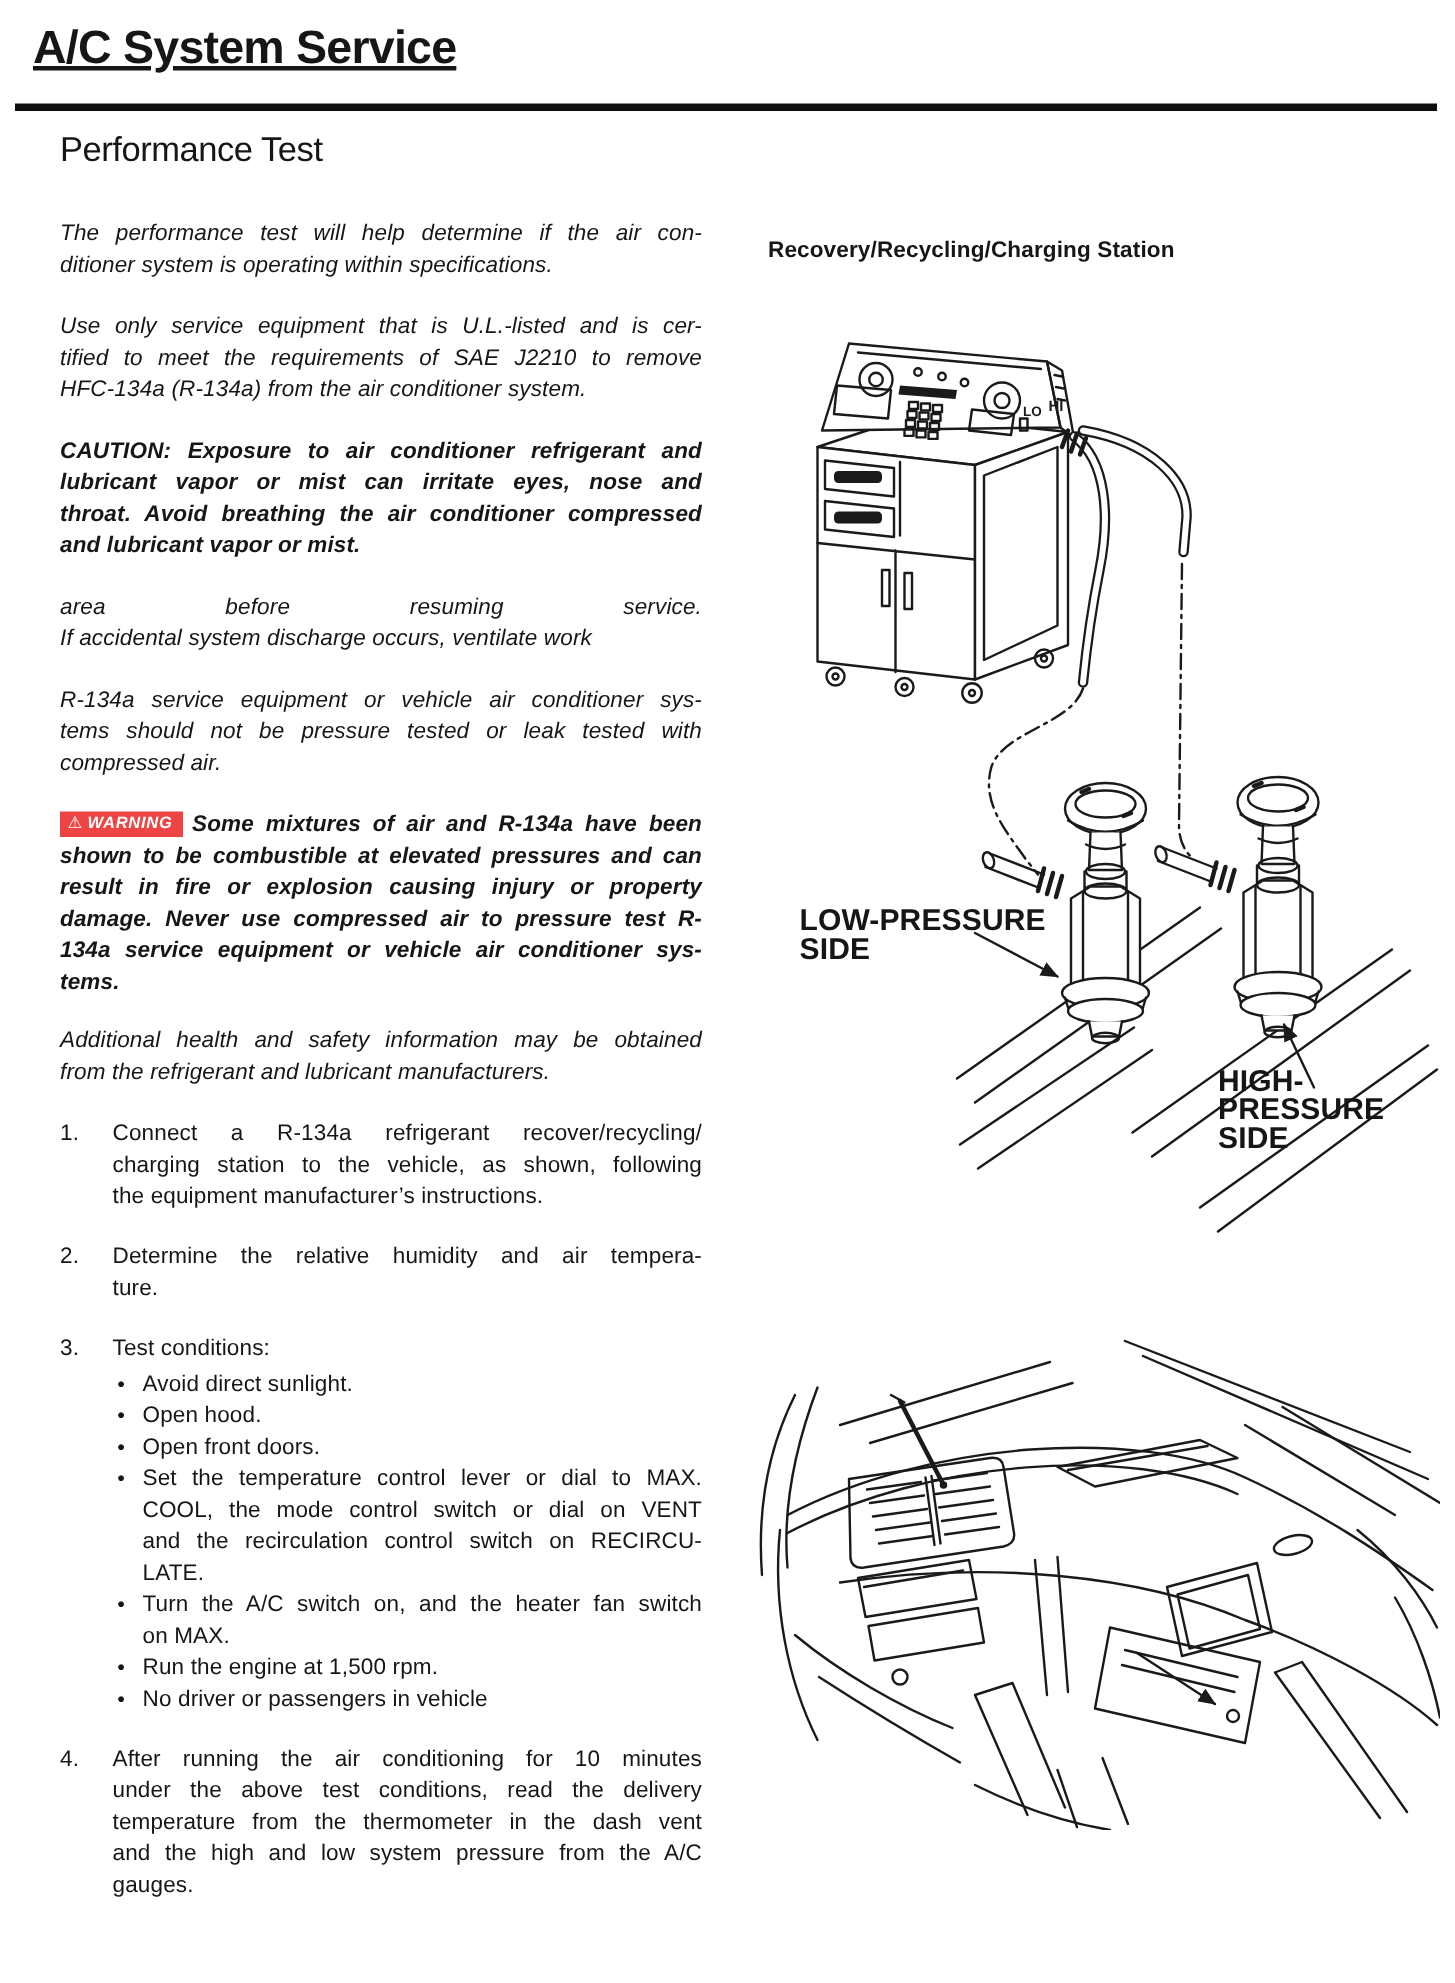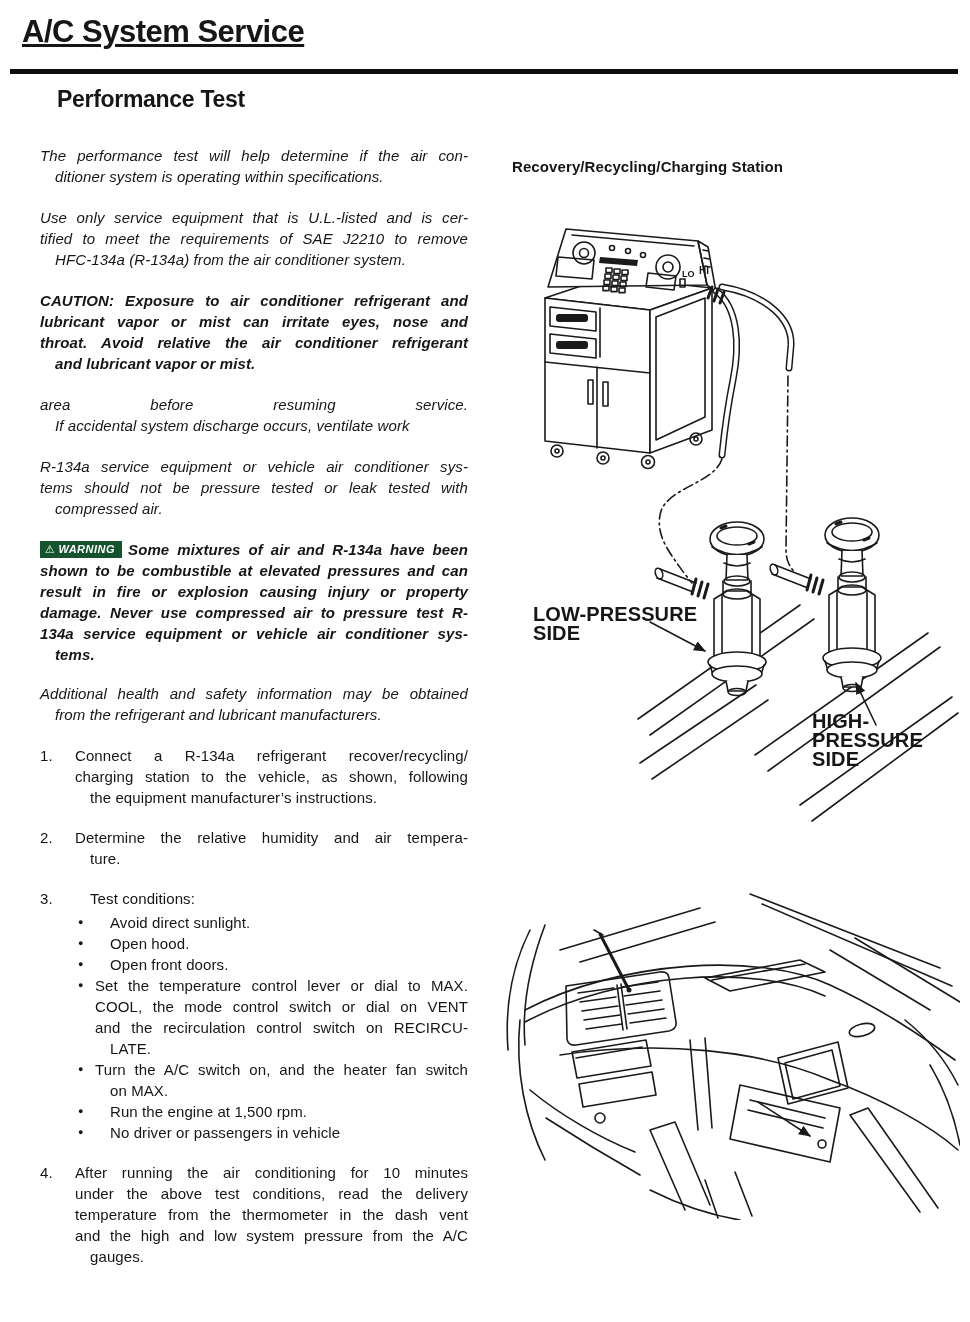--- a/index.html
+++ b/index.html
@@ -10,36 +10,36 @@
     color:#161616;
   }
   .page-title {
     position:absolute; left:22px; top:14px;
     font-size:31px; font-weight:700; letter-spacing:-0.5px;text-decoration:underline;
   }
   .title-rule {
     position:absolute; left:10px; right:12px; top:69px; height:5px; background:#0d0d0d;
   }
   .section-title {
-    position:absolute; left:57px; top:86px;
-    font-size:23px; font-weight:700; letter-spacing:-0.3px;
+    position:absolute; left:40px; top:86px;
+    font-size:23px; font-weight:400; letter-spacing:-0.3px;
   }
   
   .left-col {
     position:absolute; left:40px; top:145px; width:428px;
     font-size:15px; line-height:21px; letter-spacing:0.1px;
   }
   .para { margin-bottom:20px;font-style:italic; }
   .ln { text-align:justify; text-align-last:justify; }
-  .ln:last-child { text-align-last:auto;margin-left:15px; }
+  .ln:last-child { text-align-last:auto; }
   .bold, .bold .ln, .warn .ln, .warn-first { font-weight:700; }
   .warn { margin-bottom:18px; }
   .warn-first { display:block; text-align:justify; text-align-last:justify; }
   .warn-badge {
-    display:inline-block; background:#14532d; color:#ffffff;
+    display:inline-block; background:#ef4444; color:#ffffff;
     font-size:11px; font-weight:700; line-height:17px; padding:0 7px 0 5px;
     letter-spacing:0.5px; transform:translateY(-2px); margin-right:6px;
   }
   .warn-icon { font-size:11px; margin-right:3px; }
   .step { display:flex; margin-bottom:19px; }
   .step-num { width:35px; flex:none; }
   .step-body { flex:1; }
   .bullets { margin-top:3px; }
   .bullet { display:flex; }
   .bullet-dot { width:20px; flex:none; font-size:9px; line-height:21px; padding-left:3px; }
@@ -85,21 +85,21 @@
       <div class="ln">ditioner system is operating within specifications.</div>
     </div>
   <div class="para">
       <div class="ln">Use only service equipment that is U.L.-listed and is cer-</div>
       <div class="ln">tified to meet the requirements of SAE J2210 to remove</div>
       <div class="ln">HFC-134a (R-134a) from the air conditioner system.</div>
     </div>
   <div class="para bold">
       <div class="ln">CAUTION: Exposure to air conditioner refrigerant and</div>
       <div class="ln">lubricant vapor or mist can irritate eyes, nose and</div>
-      <div class="ln">throat. Avoid relative the air conditioner refrigerant</div>
+      <div class="ln">throat. Avoid breathing the air conditioner compressed</div>
       <div class="ln">and lubricant vapor or mist.</div>
     </div>
   <div class="para">
       <div class="ln">area before resuming service.</div>
       <div class="ln">If accidental system discharge occurs, ventilate work</div>
     </div>
   <div class="para">
       <div class="ln">R-134a service equipment or vehicle air conditioner sys-</div>
       <div class="ln">tems should not be pressure tested or leak tested with</div>
       <div class="ln">compressed air.</div>

